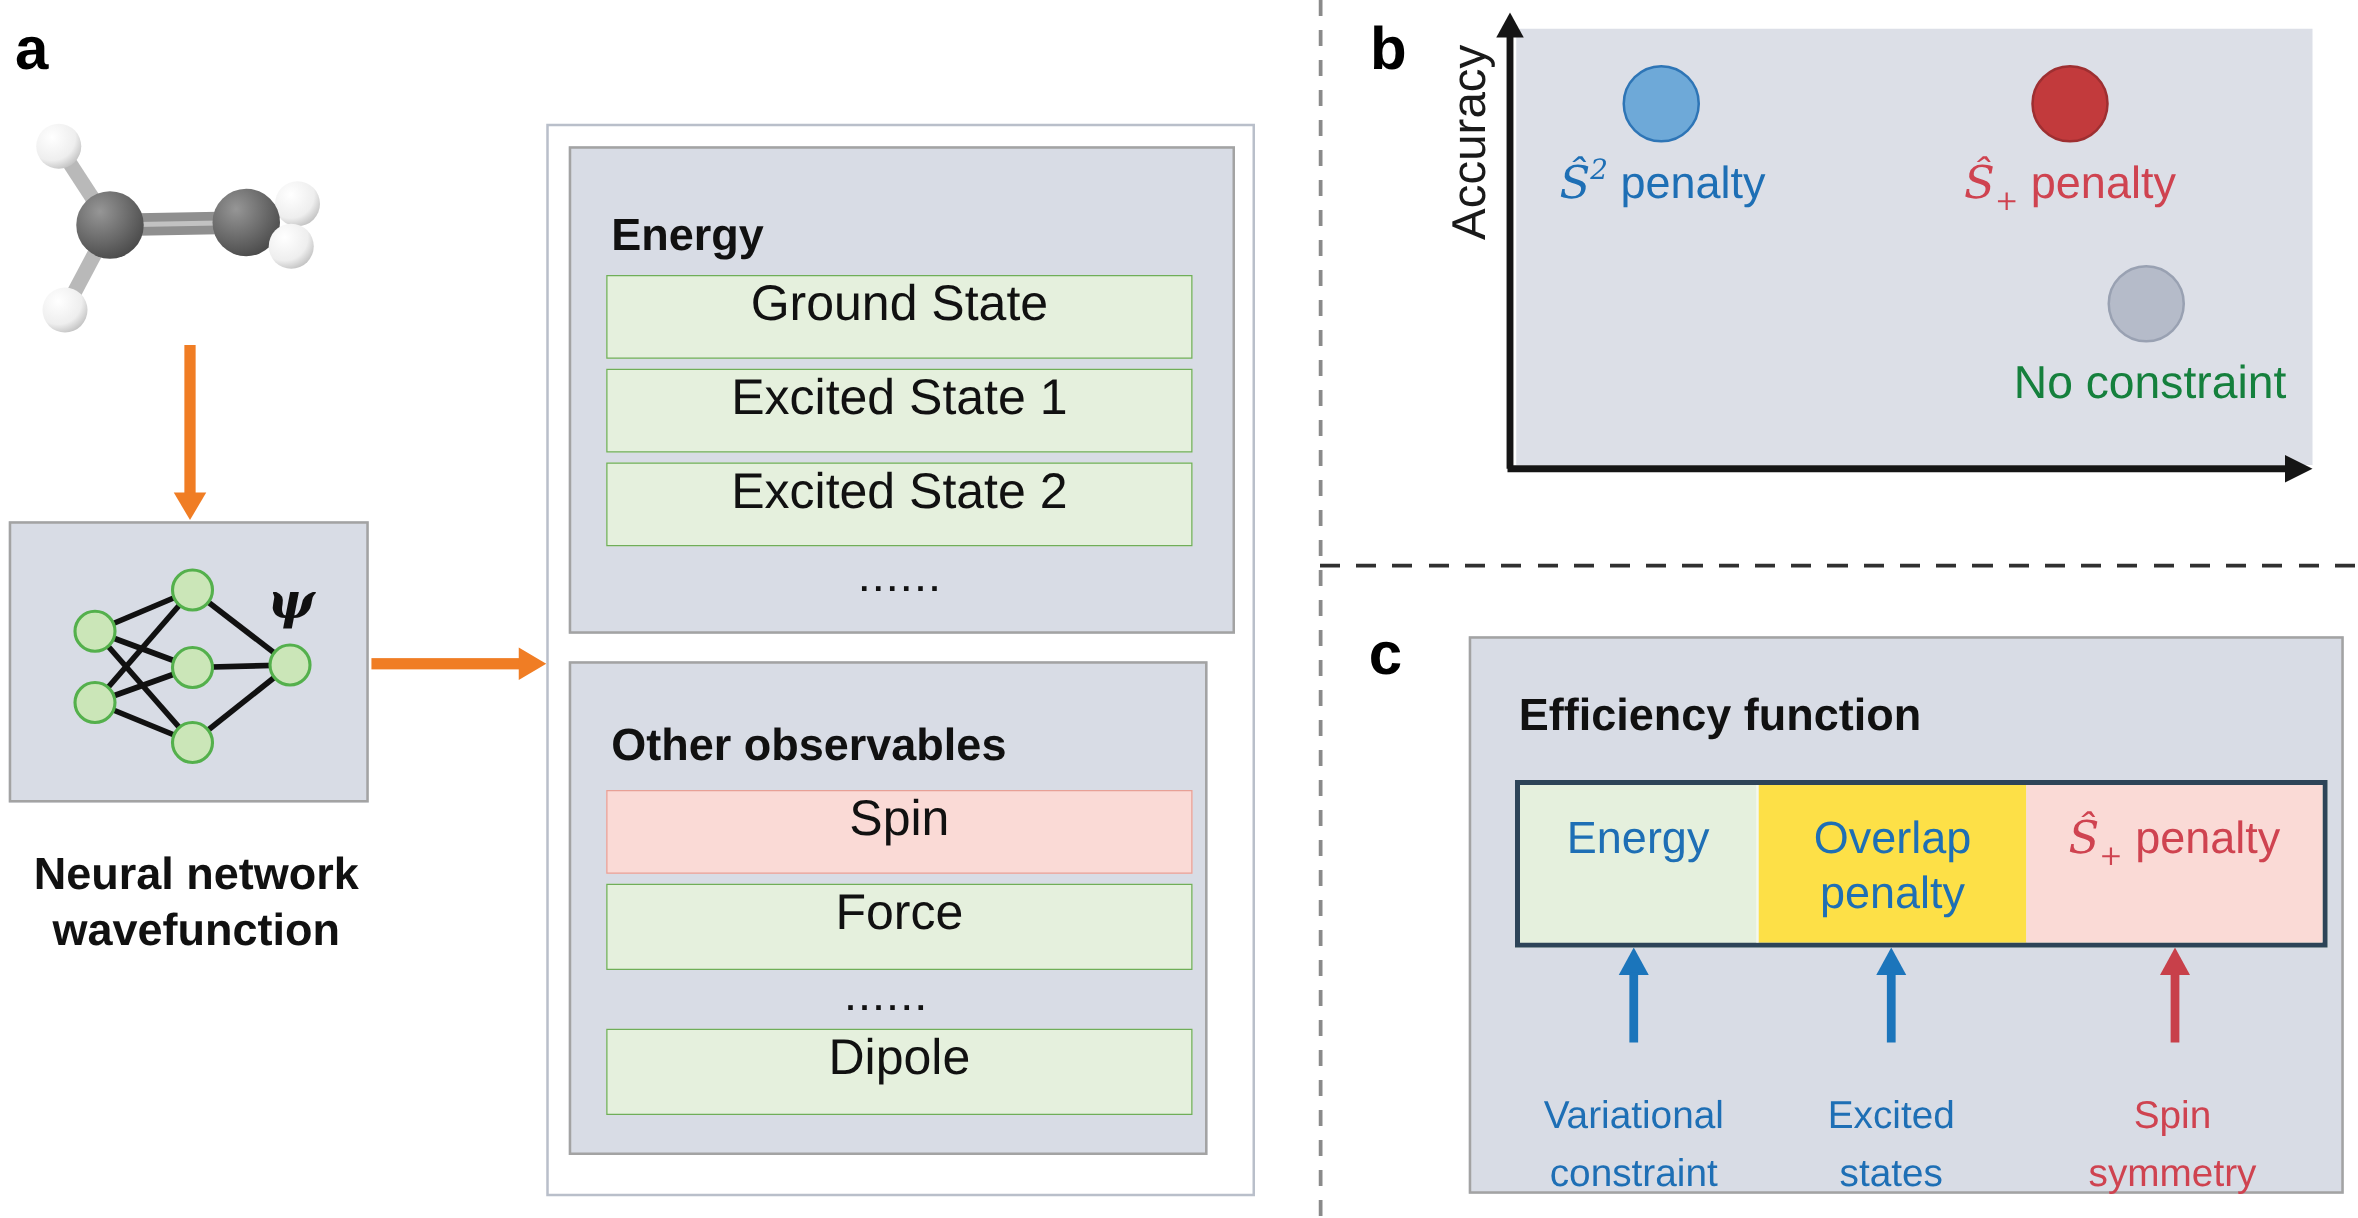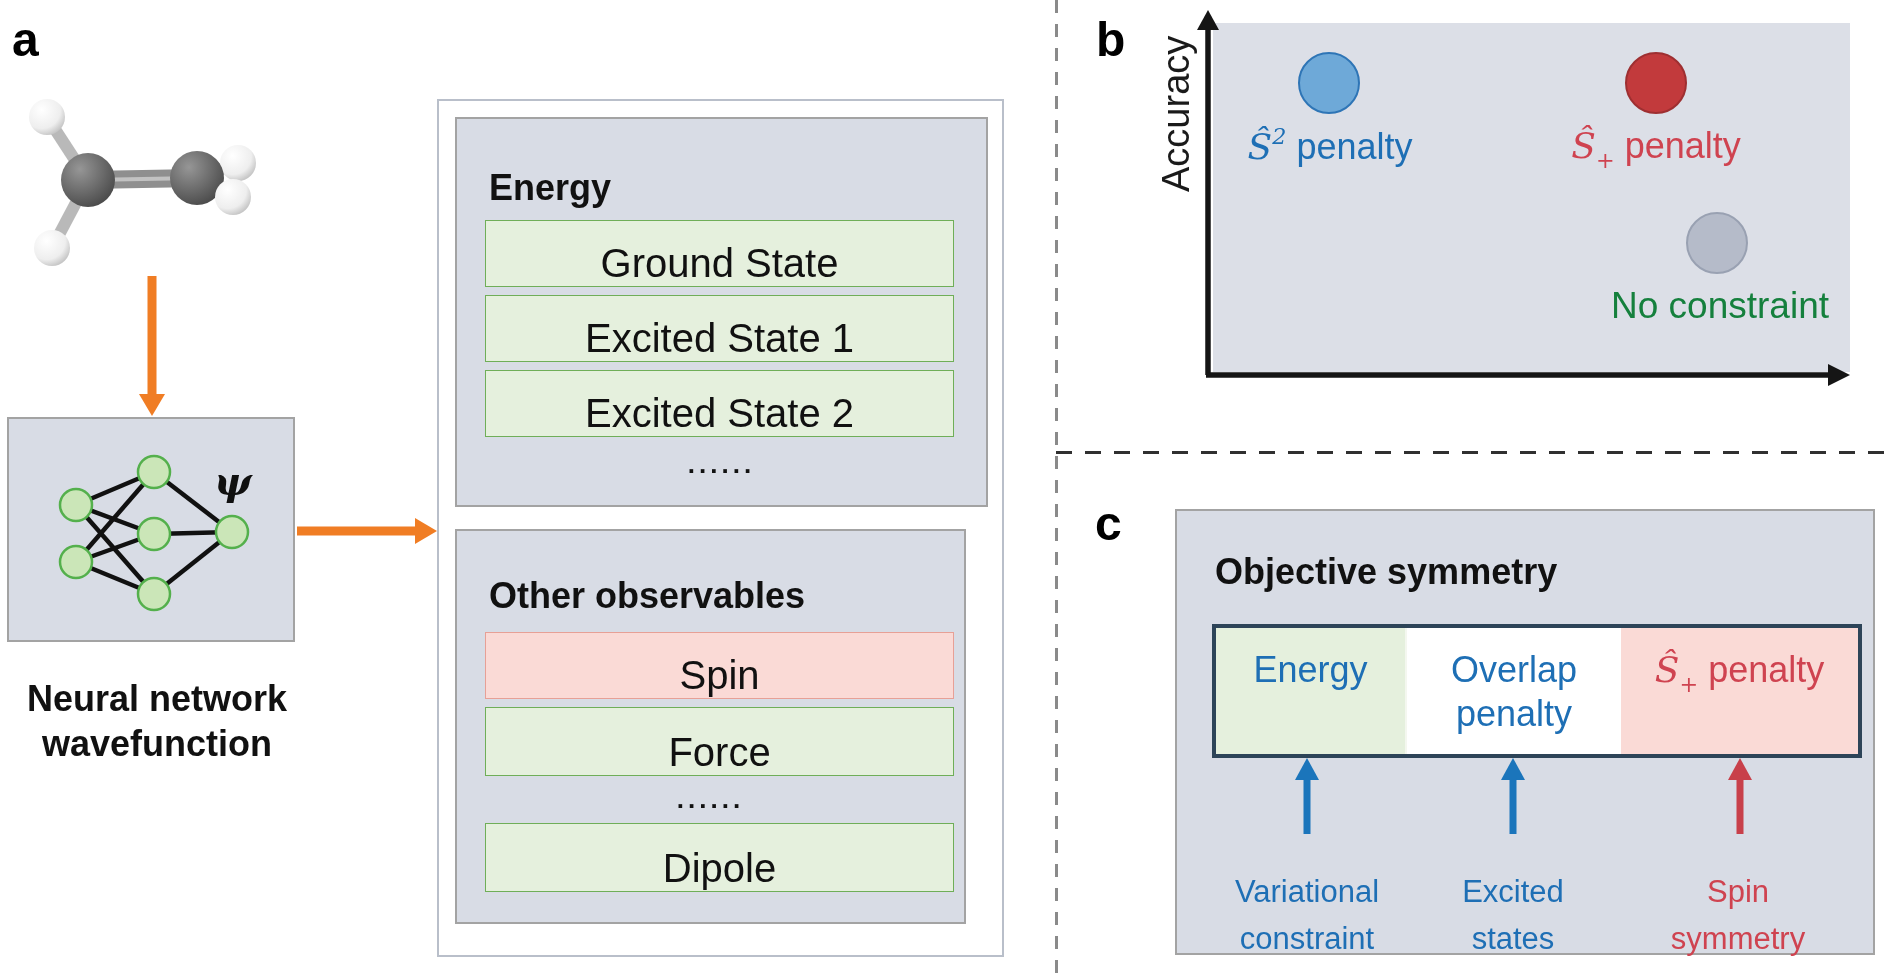--- a/index.html
+++ b/index.html
@@ -2,21 +2,21 @@
 <html><head>
 <meta charset="utf-8">
 <style>
   html,body{margin:0;padding:0;background:#ffffff;}
   .fig{position:relative;width:1886px;height:974px;background:#ffffff;overflow:hidden;
        font-family:"Liberation Sans",sans-serif;color:#111;}
   .abs{position:absolute;}
   .plabel{font-size:48px;font-weight:bold;color:#000;line-height:1;}
   .gpanel{background:#d8dce5;border:2px solid #a3a3a3;box-sizing:border-box;}
   .ptitle{font-size:36px;font-weight:bold;color:#111;}
-  .row{position:absolute;left:28px;width:469px;height:67px;display:flex;align-items:flex-end;
+  .row{position:absolute;left:28px;width:469px;height:67px;display:flex;align-items:flex-start;
        justify-content:center;font-size:40px;color:#111;box-sizing:border-box;}
   .row-green{background:#e5f0dd;border:1px solid #6fae58;}
   .row-pink{background:#fadad6;border:1px solid #e7a096;}
   .dots{position:absolute;left:0;width:100%;text-align:center;font-size:26px;font-weight:bold;
         letter-spacing:4px;color:#111;}
   .caption{font-size:36px;font-weight:bold;text-align:center;line-height:45px;color:#111;}
   .psi{font-family:"DejaVu Serif",serif;font-style:italic;font-weight:bold;font-size:40px;color:#101010;}
   .dash-v{width:3px;background:repeating-linear-gradient(to bottom,#8a8a8a 0 13px,transparent 13px 24px);}
   .dash-h{height:3px;background:repeating-linear-gradient(to right,#303030 0 16px,transparent 16px 29px);}
   .circle{position:absolute;width:62px;height:62px;border-radius:50%;box-sizing:border-box;}
@@ -164,27 +164,27 @@
     <span class="hatS"><span>Ŝ</span><sup>2</sup></span><span> penalty</span>
   </div>
   <div class="blab red-t" style="left:1546px;top:126px;width:220px;">
     <span class="hatS"><span>Ŝ</span><sub>+</sub></span><span> penalty</span>
   </div>
   <div class="blab" style="left:1598px;top:286px;width:244px;font-size:37px;color:#15803d;">No constraint</div>
 
   <div class="abs plabel" style="left:1095px;top:500px;">c</div>
 
   <div class="abs gpanel" style="left:1175px;top:509px;width:700px;height:446px;">
-    <div class="abs ptitle" style="left:38px;top:40px;">Objective symmetry</div>
+    <div class="abs ptitle" style="left:38px;top:40px;">Efficiency function</div>
 
     <div class="obox" style="left:35px;top:113px;width:650px;height:134px;">
       <div class="seg blue-t" style="width:191px;background:#e5f0dd;border-right:2px solid #f4f7ef;">
         <span>Energy</span>
       </div>
-      <div class="seg blue-t" style="width:214px;background:#ffffff;">
+      <div class="seg blue-t" style="width:214px;background:#fde047;">
         <span>
           <span>Overlap</span><br>
           <span>penalty</span>
         </span>
       </div>
       <div class="seg red-t" style="flex:1;background:#fadad6;">
         <span>
           <span class="hatS"><span>Ŝ</span><sub>+</sub></span><span> penalty</span>
         </span>
       </div>

